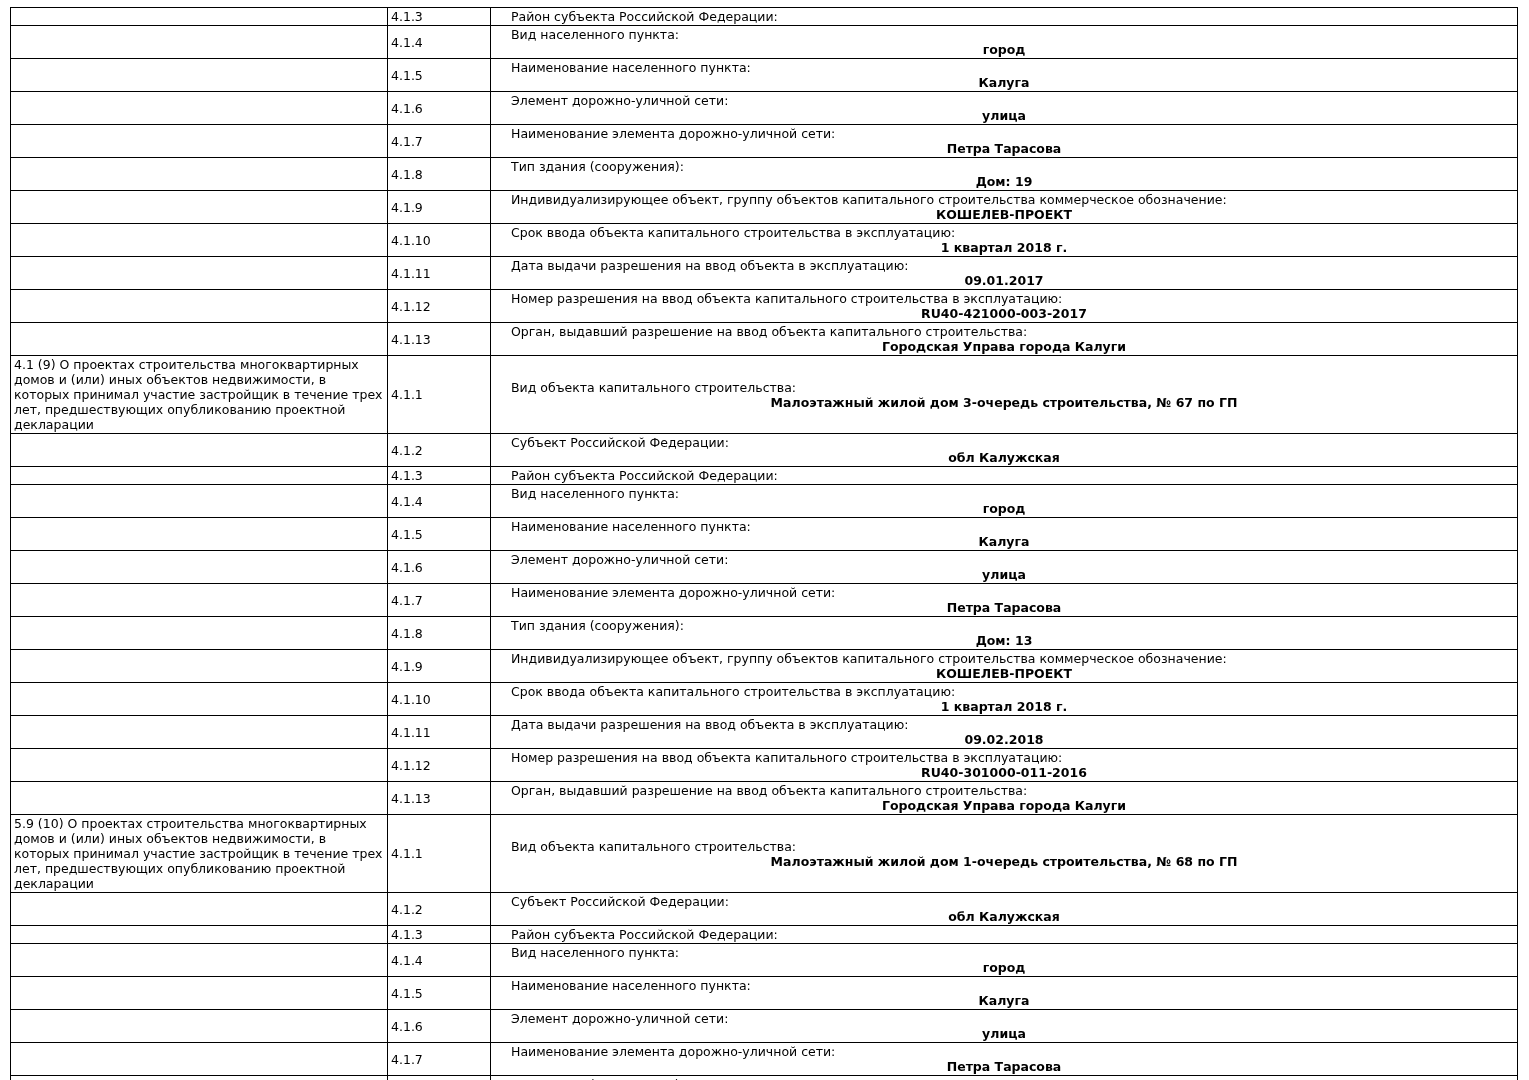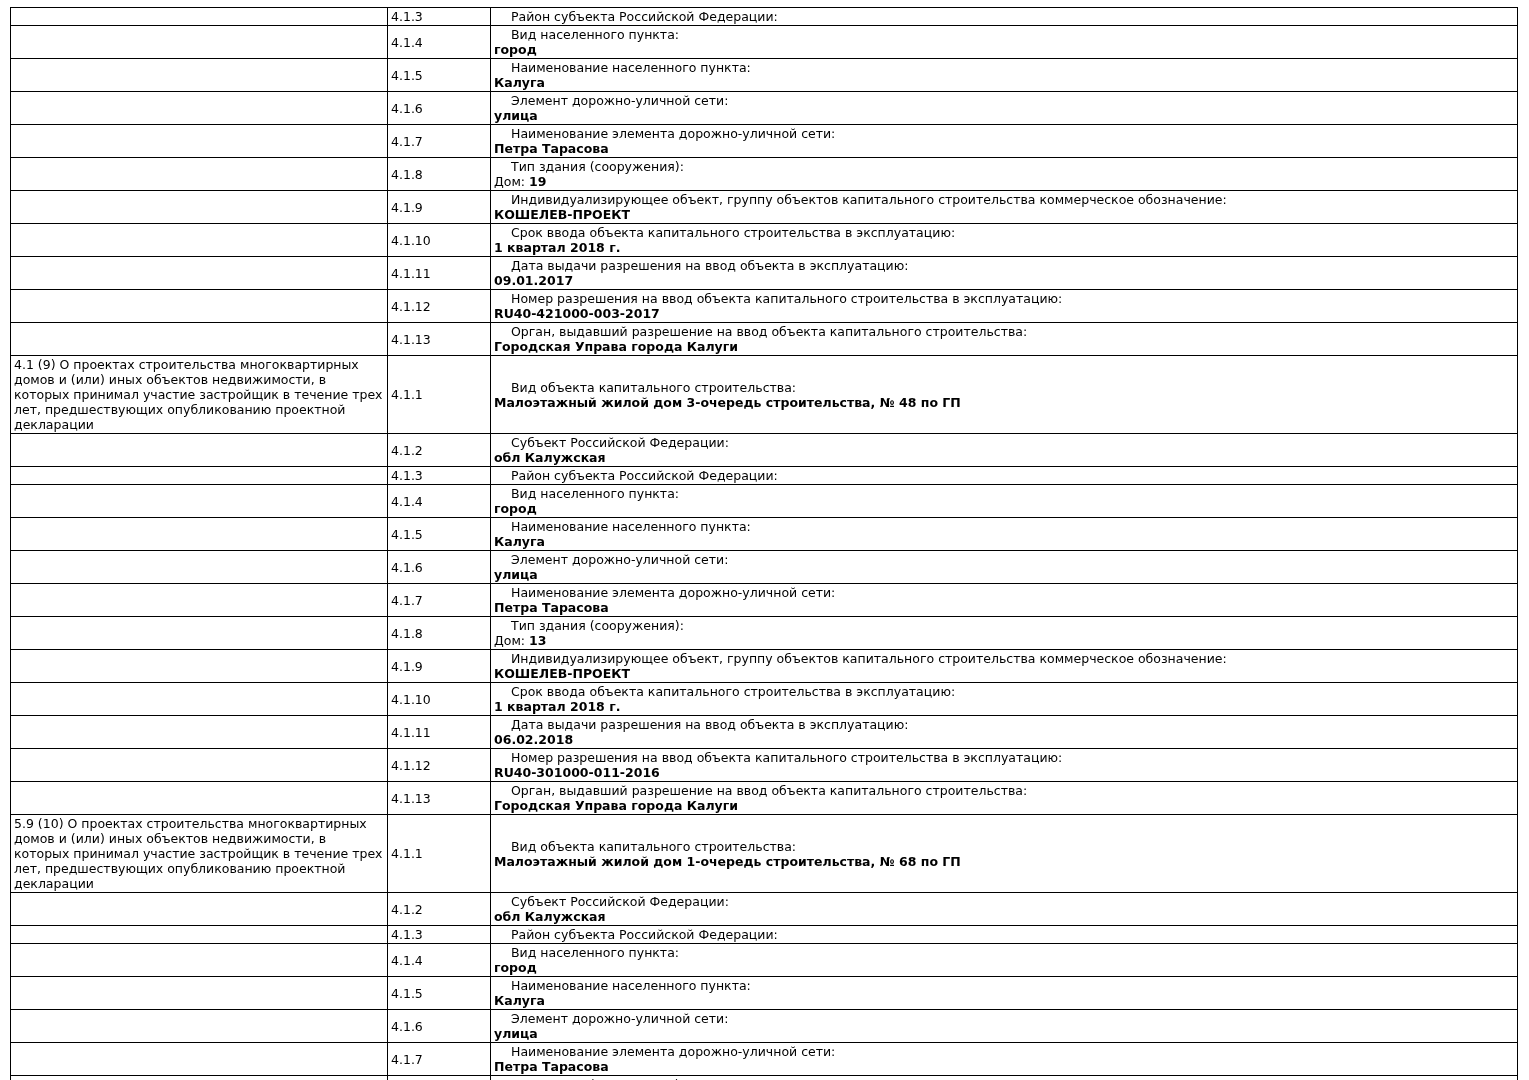--- a/index.html
+++ b/index.html
@@ -40,23 +40,24 @@
   }
   td.col-num {
     vertical-align: middle;
   }
   .label-line {
     font-weight: normal;
     margin-left: 17px;
   }
   .value-line {
     font-weight: bold;
+    text-align: center;
   }
   .value-prefix {
-    font-weight: normal;
+    font-weight: bold;
   }
 </style>
 </head>
 <body>
 
 <div class="page">
   <table class="decl">
     <colgroup>
       <col class="c-desc">
       <col class="c-num">
@@ -149,21 +150,21 @@
     <td class="col-content">
       <div class="label-line">Орган, выдавший разрешение на ввод объекта капитального строительства:</div>
       <div class="value-line"><span class="value-prefix"></span><span class="value">Городская Управа города Калуги</span></div>
     </td>
   </tr>
         <tr>
     <td class="col-desc">4.1 (9) О проектах строительства многоквартирных домов и (или) иных объектов недвижимости, в которых принимал участие застройщик в течение трех лет, предшествующих опубликованию проектной декларации</td>
     <td class="col-num">4.1.1</td>
     <td class="col-content">
       <div class="label-line">Вид объекта капитального строительства:</div>
-      <div class="value-line"><span class="value-prefix"></span><span class="value">Малоэтажный жилой дом 3-очередь строительства, № 48 по ГП</span></div>
+      <div class="value-line"><span class="value-prefix"></span><span class="value">Малоэтажный жилой дом 3-очередь строительства, № 67 по ГП</span></div>
     </td>
   </tr>
         <tr>
     <td class="col-desc"></td>
     <td class="col-num">4.1.2</td>
     <td class="col-content">
       <div class="label-line">Субъект Российской Федерации:</div>
       <div class="value-line"><span class="value-prefix"></span><span class="value">обл Калужская</span></div>
     </td>
   </tr>
@@ -229,21 +230,21 @@
     <td class="col-content">
       <div class="label-line">Срок ввода объекта капитального строительства в эксплуатацию:</div>
       <div class="value-line"><span class="value-prefix"></span><span class="value">1 квартал 2018 г.</span></div>
     </td>
   </tr>
         <tr>
     <td class="col-desc"></td>
     <td class="col-num">4.1.11</td>
     <td class="col-content">
       <div class="label-line">Дата выдачи разрешения на ввод объекта в эксплуатацию:</div>
-      <div class="value-line"><span class="value-prefix"></span><span class="value">06.02.2018</span></div>
+      <div class="value-line"><span class="value-prefix"></span><span class="value">09.02.2018</span></div>
     </td>
   </tr>
         <tr>
     <td class="col-desc"></td>
     <td class="col-num">4.1.12</td>
     <td class="col-content">
       <div class="label-line">Номер разрешения на ввод объекта капитального строительства в эксплуатацию:</div>
       <div class="value-line"><span class="value-prefix"></span><span class="value">RU40-301000-011-2016</span></div>
     </td>
   </tr>

